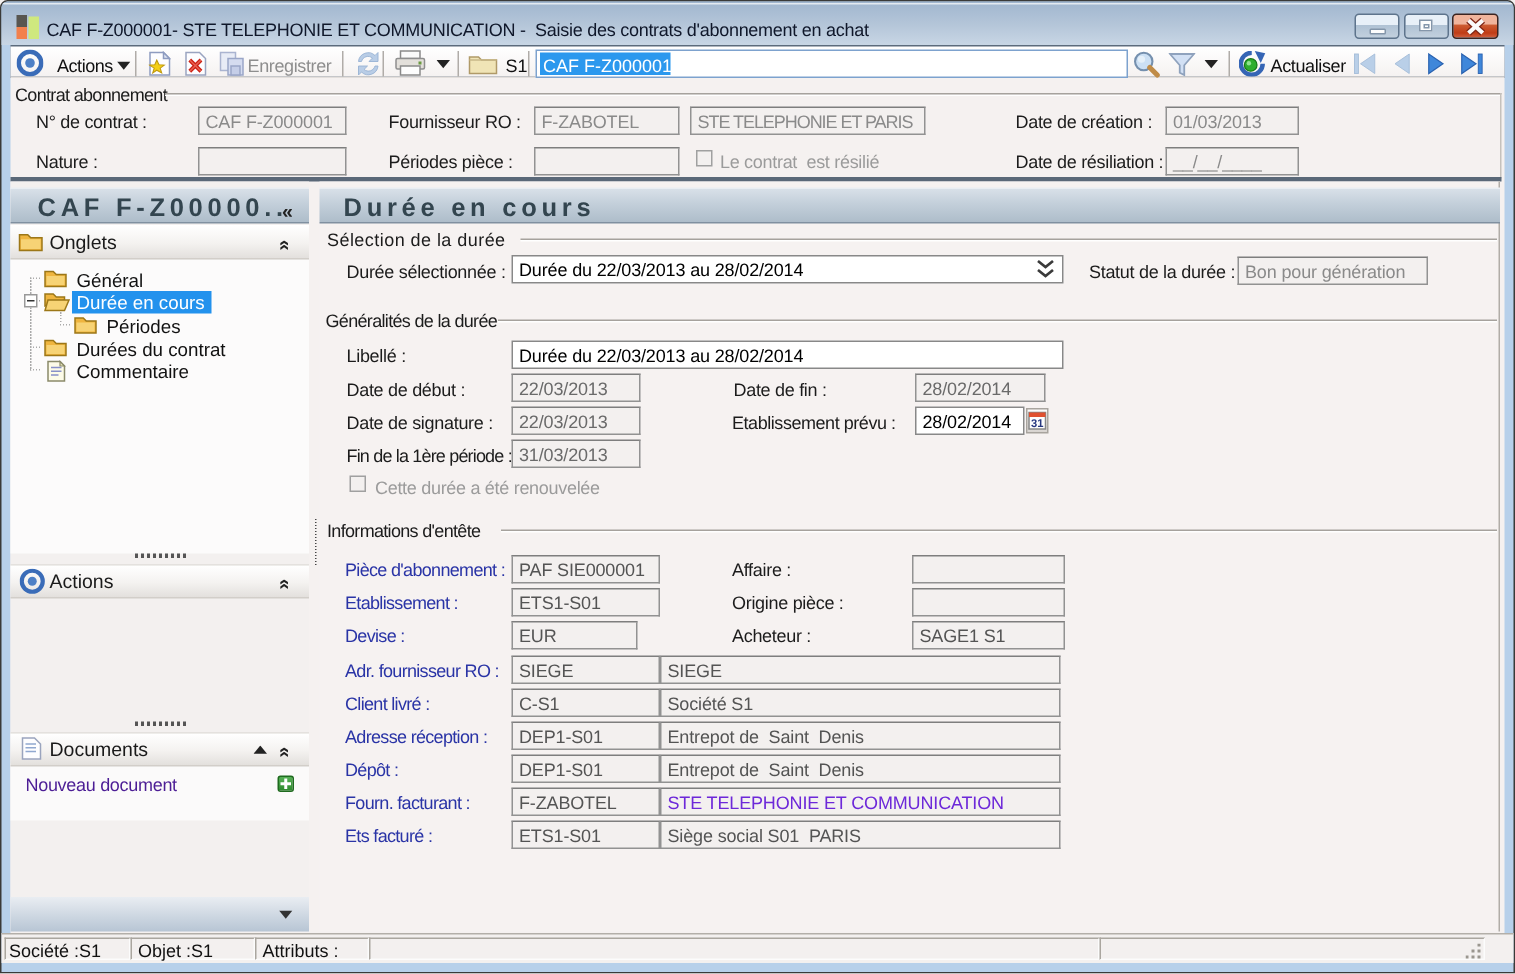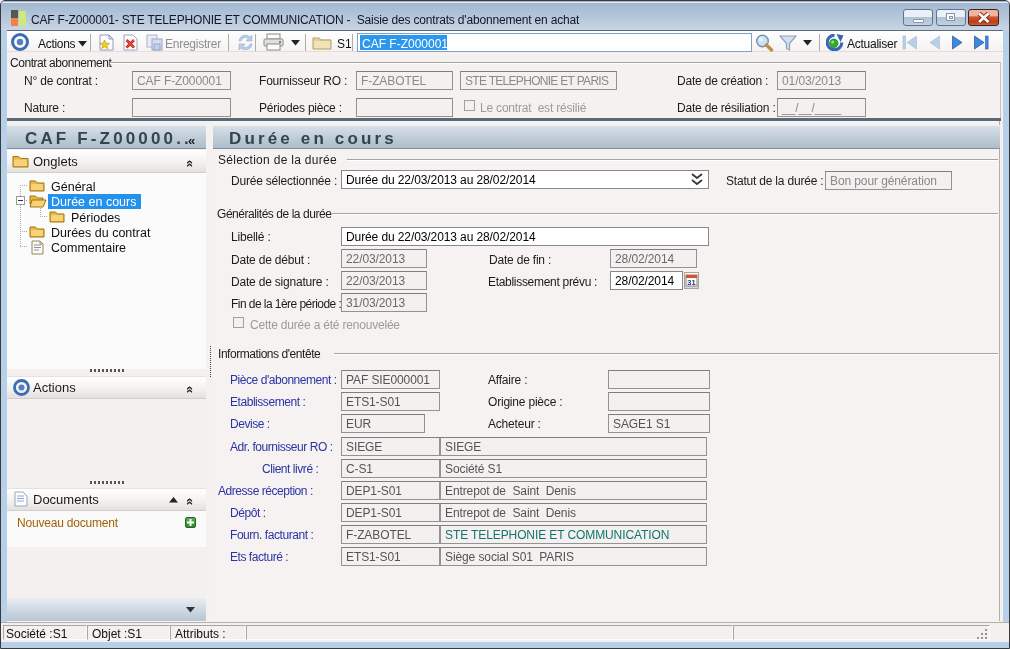--- a/index.html
+++ b/index.html
@@ -243,21 +243,21 @@
 <div class="sbar" style="top:488px;border-top:1px solid #e4e1de;"></div>
 <svg class="abs" style="left:14px;top:491px;" width="14" height="16">
   <path d="M1 1 H9 L13 5 V15 H1 Z" fill="#fdfdff" stroke="#9aa4be"></path>
   <path d="M3 5 H10 M3 7.5 H10 M3 10 H10" stroke="#90a8d0" stroke-width="1"></path>
 </svg>
 <div class="sbartxt" style="top:492px;">Documents</div>
 <svg class="abs" style="left:169px;top:497px;" width="9" height="6">
     <path d="M4.5 0 L9 5.5 H0 Z" fill="#222"></path>
   </svg>
 <div class="chev" style="left:187px;top:494px;">«</div>
-<div class="abs" style="left:17px;top:516px;font-size:12px;letter-spacing:-0.2px;color:#a16207;">Nouveau document</div>
+<div class="abs" style="left:17px;top:516px;font-size:12px;letter-spacing:-0.2px;color:#4c1d95;">Nouveau document</div>
 <div class="abs" style="left:185px;top:517px;width:11px;height:11px;background:linear-gradient(#55b055,#2e8a2e);border:1px solid #1f6a1f;border-radius:2px;">
   <svg width="9" height="9" style="position:absolute;left:0;top:0;">
       <path d="M4.5 1 V8 M1 4.5 H8" stroke="#fff" stroke-width="2"></path>
     </svg>
 </div>
 
 <div class="abs" style="left:7px;top:598px;width:199px;height:23px;background:linear-gradient(#e9edf2,#b7c5d4);"></div>
 <svg class="abs" style="left:186px;top:607px;" width="9" height="6">
     <path d="M0 0 H9 L4.5 5.5 Z" fill="#333"></path>
   </svg>
@@ -317,35 +317,35 @@
 
 <div class="blbl" style="left:230px;top:417px;">Devise :</div>
 <div class="inp" style="left:341px;top:414px;width:84px;color:#545454;">EUR</div>
 <div class="lbl" style="left:488px;top:417px;">Acheteur :</div>
 <div class="inp" style="left:608px;top:414px;width:102px;color:#545454;">SAGE1 S1</div>
 
 <div class="blbl" style="left:230px;top:440px;">Adr. fournisseur RO :</div>
 <div class="inp" style="left:341px;top:437px;width:99px;color:#545454;">SIEGE</div>
 <div class="inp" style="left:440px;top:437px;width:267px;color:#545454;">SIEGE</div>
 
-<div class="blbl" style="left:230px;top:462px;margin-left:32px;">Client livré :</div>
+<div class="blbl" style="left:230px;top:462px;">Client livré :</div>
 <div class="inp" style="left:341px;top:459px;width:99px;color:#545454;">C-S1</div>
 <div class="inp" style="left:440px;top:459px;width:267px;color:#545454;">Société S1</div>
 
-<div class="blbl" style="left:218px;top:484px;">Adresse réception :</div>
+<div class="blbl" style="left:230px;top:484px;">Adresse réception :</div>
 <div class="inp" style="left:341px;top:481px;width:99px;color:#545454;">DEP1-S01</div>
 <div class="inp" style="left:440px;top:481px;width:267px;color:#545454;">Entrepot de&nbsp; Saint&nbsp; Denis</div>
 
 <div class="blbl" style="left:230px;top:506px;">Dépôt :</div>
 <div class="inp" style="left:341px;top:503px;width:99px;color:#545454;">DEP1-S01</div>
 <div class="inp" style="left:440px;top:503px;width:267px;color:#545454;">Entrepot de&nbsp; Saint&nbsp; Denis</div>
 
 <div class="blbl" style="left:230px;top:528px;">Fourn. facturant :</div>
 <div class="inp" style="left:341px;top:525px;width:99px;color:#545454;">F-ZABOTEL</div>
-<div class="inp" style="left:440px;top:525px;width:267px;color:#0f766e;">STE TELEPHONIE ET COMMUNICATION</div>
+<div class="inp" style="left:440px;top:525px;width:267px;color:#6d28d9;">STE TELEPHONIE ET COMMUNICATION</div>
 
 <div class="blbl" style="left:230px;top:550px;">Ets facturé :</div>
 <div class="inp" style="left:341px;top:547px;width:99px;color:#545454;">ETS1-S01</div>
 <div class="inp" style="left:440px;top:547px;width:267px;color:#545454;">Siège social S01&nbsp; PARIS</div>
 
 <div class="abs" style="left:1px;top:622px;width:1008px;height:20px;background:#f3f0ef;border-top:1px solid #b3afa9;"></div>
 <div class="statcell" style="left:3px;width:84px;"></div>
 <div class="statcell" style="left:87px;width:83px;"></div>
 <div class="statcell" style="left:170px;width:76px;"></div>
 <div class="statcell" style="left:246px;width:487px;"></div>

